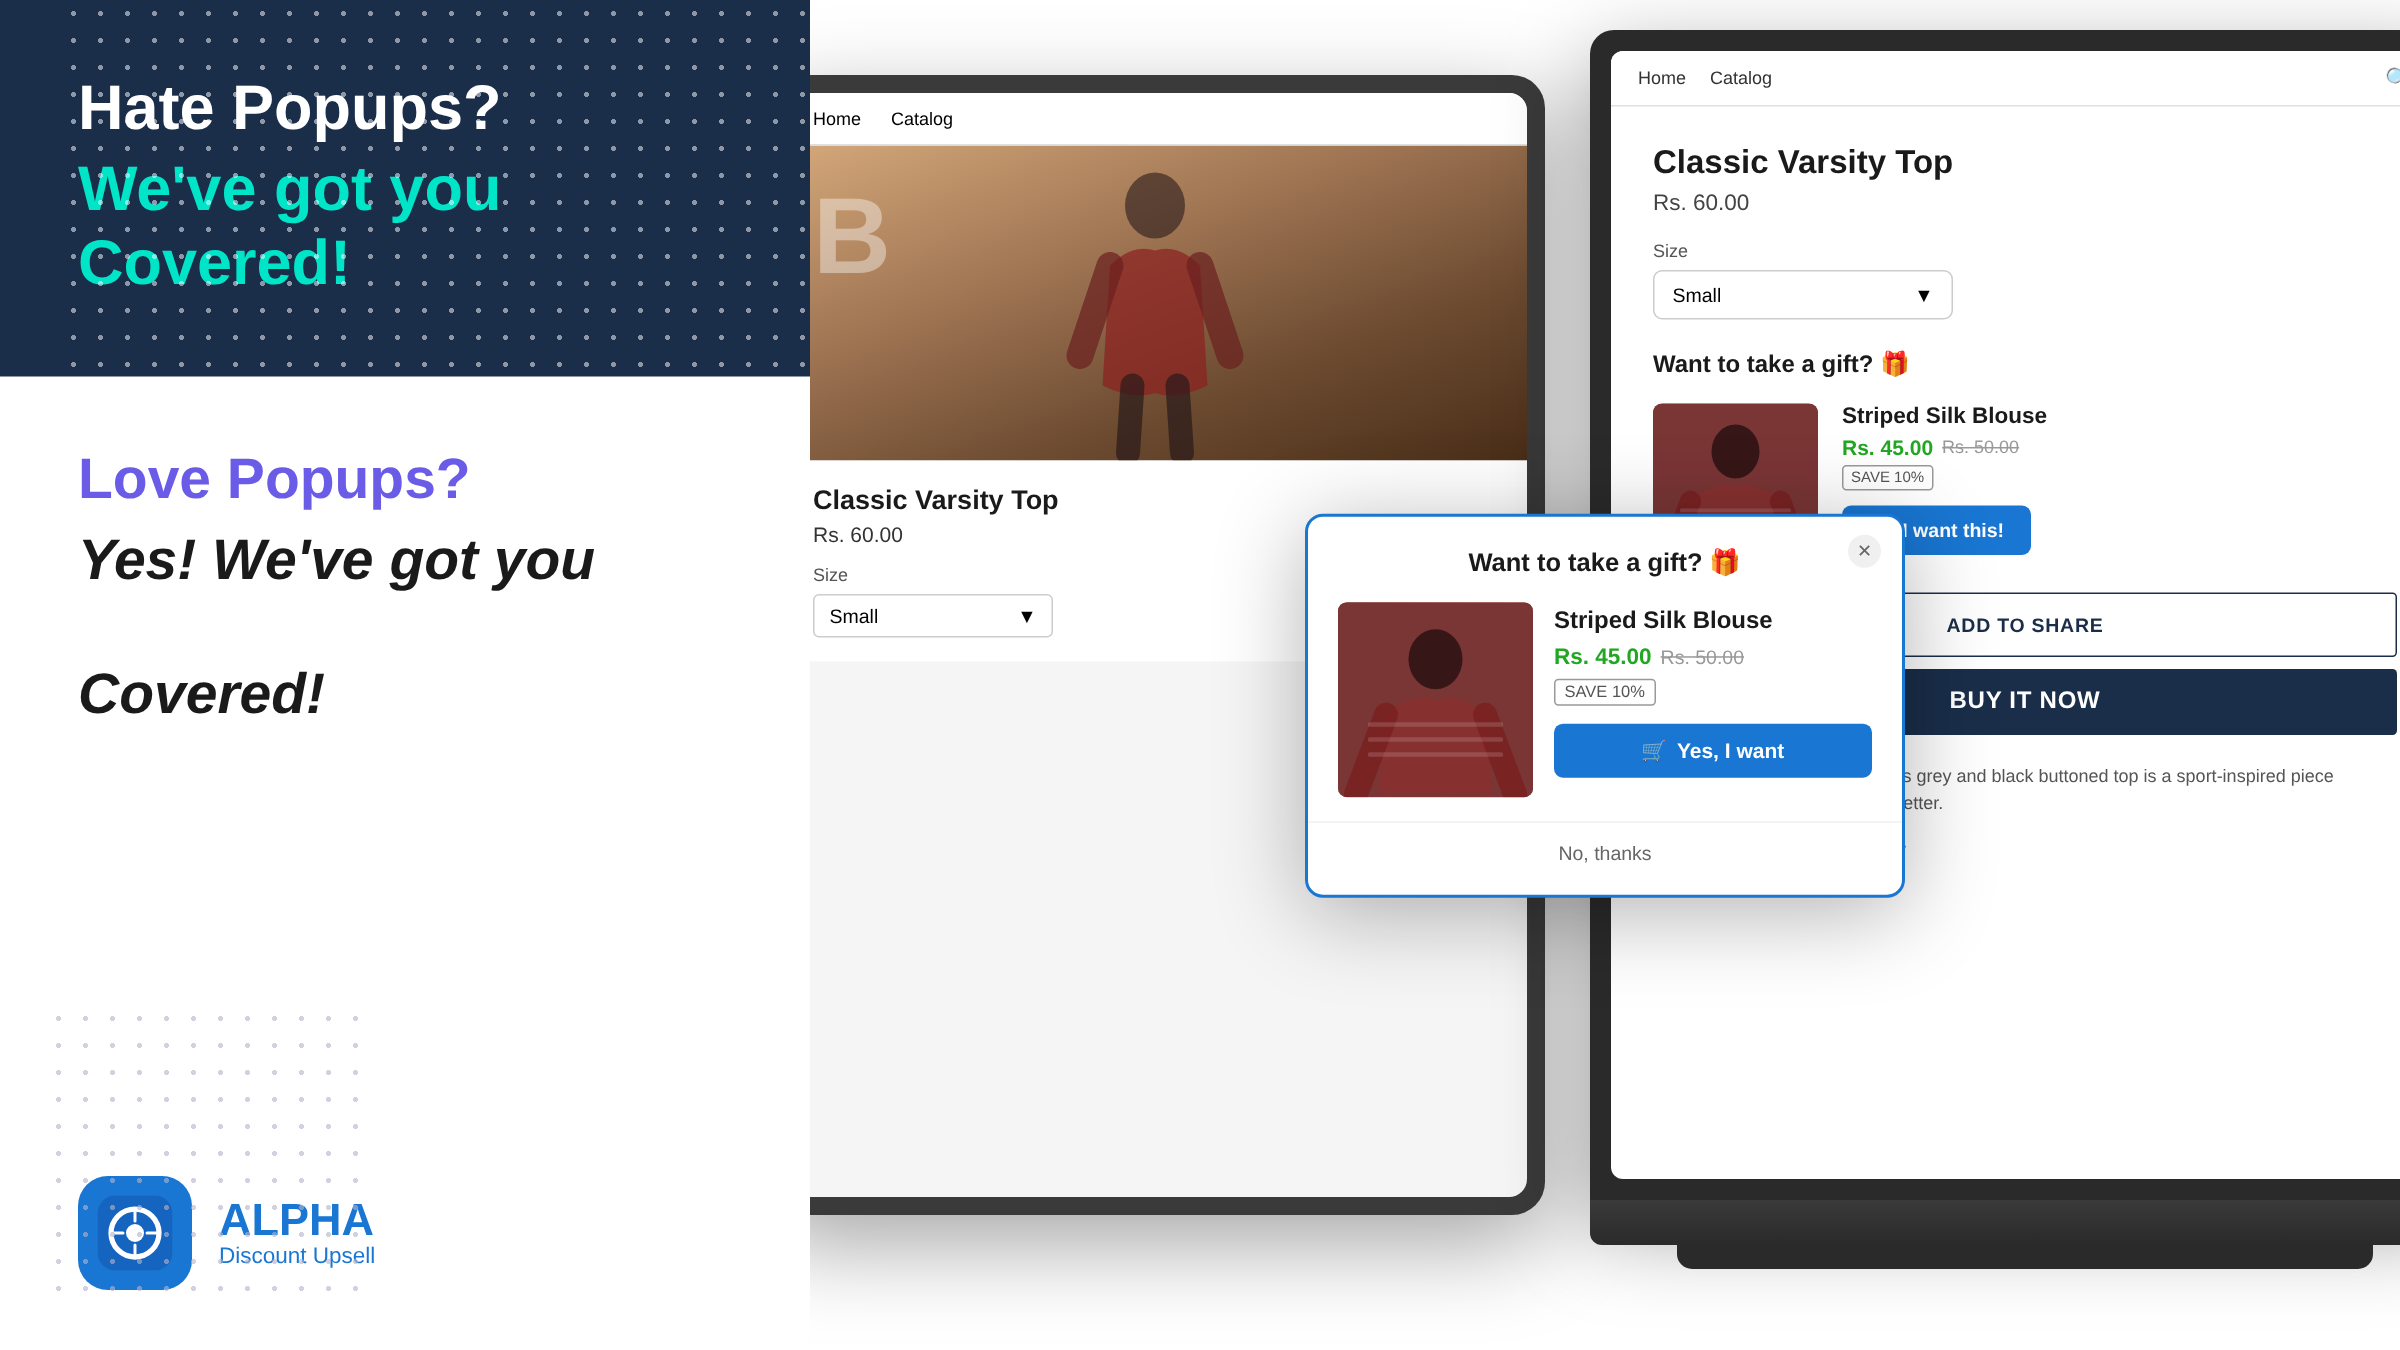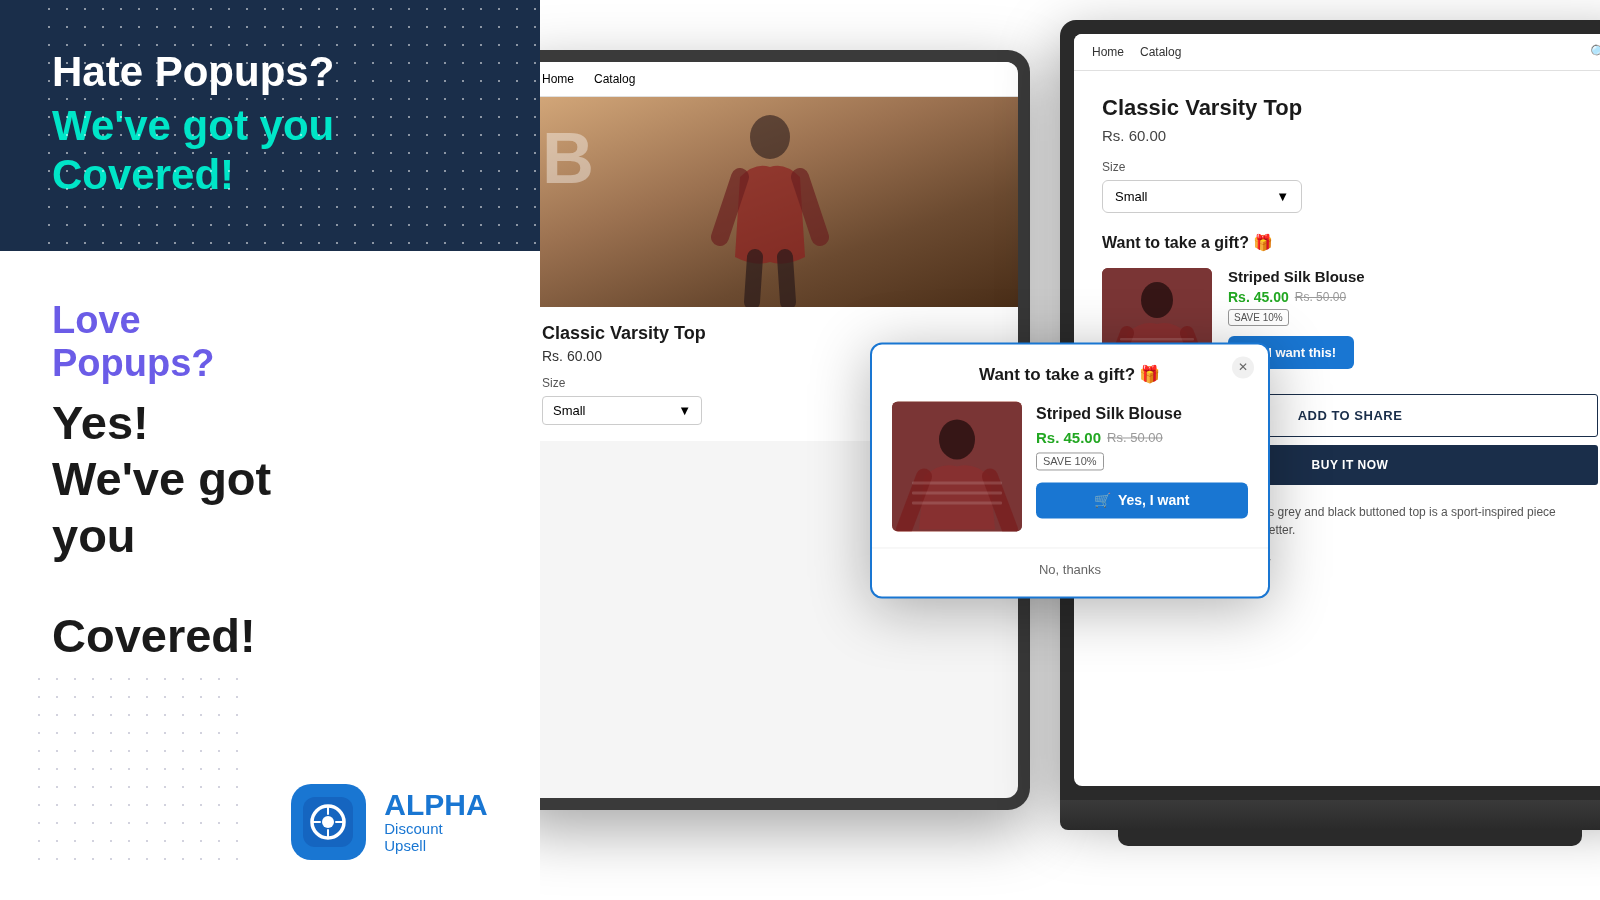--- a/index.html
+++ b/index.html
@@ -42,37 +42,38 @@
       font-size: 42px;
       font-weight: 800;
       color: #00e5c8;
       line-height: 1.15;
     }
 
     .bottom-section {
       padding: 48px 52px 40px 52px;
       flex: 1;
       display: flex;
-      flex-direction: row;
+      flex-direction: column;
       justify-content: space-between;
     }
 
     .love-popups {
       font-size: 38px;
       font-weight: 800;
       color: #6b5ce7;
       margin-bottom: 10px;
     }
 
     .yes-covered {
-      font-size: 47px;
+      font-size: 38px;
       font-weight: 800;
       color: #1a1a1a;
       line-height: 1.2;
       margin-bottom: 44px;
+      font-style: italic;
     }
 
     .brand-section {
       display: flex;
       align-items: center;
       gap: 18px;
       margin-top: auto;
     }
 
     .brand-logo {
@@ -519,21 +520,21 @@
       margin-bottom: 8px;
       border-radius: 3px;
     }
 
     .btn-buy-now {
       width: 100%;
       background: #1a2e4a;
       color: white;
       border: none;
       padding: 13px;
-      font-size: 12px;
+      font-size: 16px;
       font-weight: 700;
       letter-spacing: 0.5px;
       cursor: pointer;
       text-align: center;
       border-radius: 3px;
       margin-bottom: 18px;
     }
 
     .laptop-description {
       font-size: 12px;

